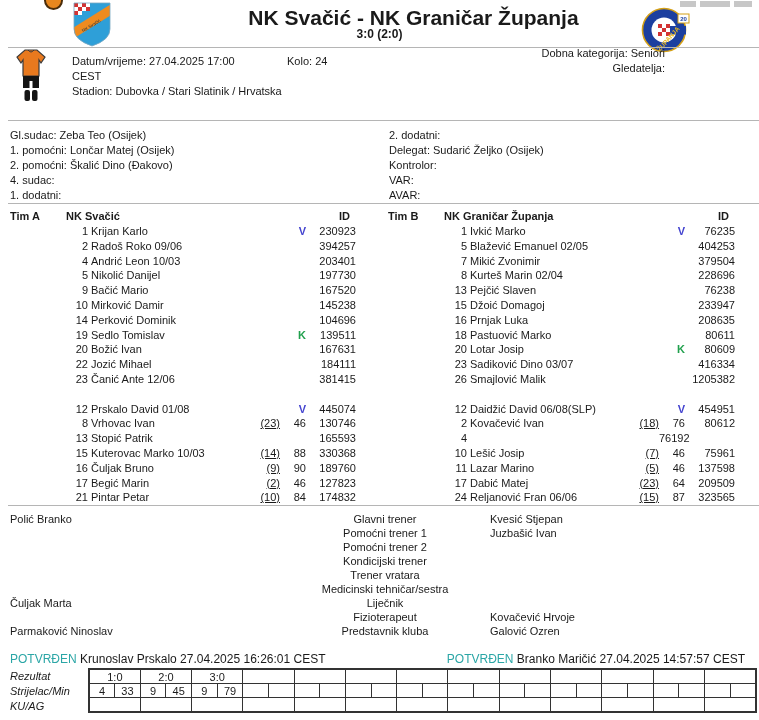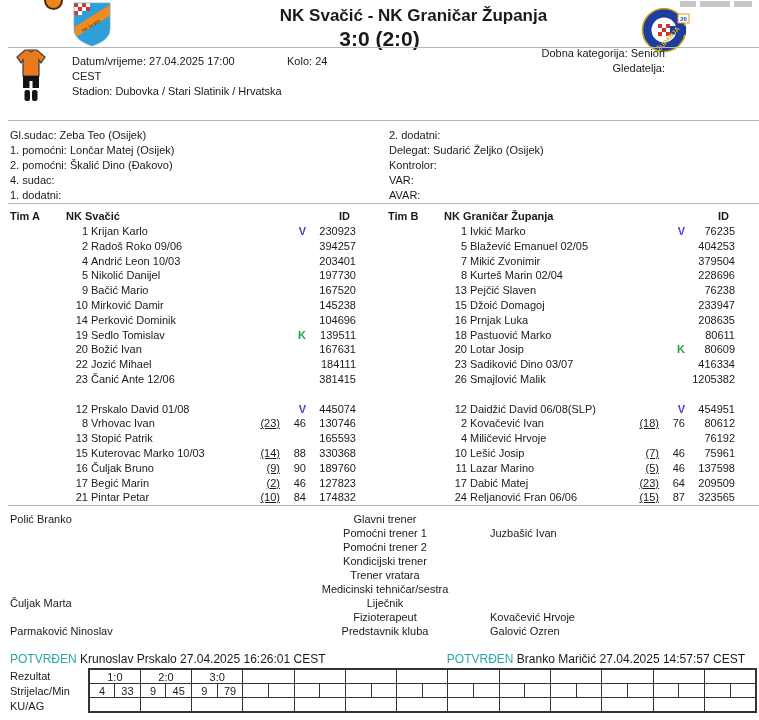--- a/index.html
+++ b/index.html
@@ -9,22 +9,22 @@
   
   .ball{position:absolute;left:44px;top:-9px;width:15px;height:15px;border-radius:50%;
         background:#e8871e;border:2px solid #4a2c0a;}
   .jersey{position:absolute;left:15px;top:48px;}
   .home-crest{position:absolute;left:73px;top:2px;}
   .away-crest{position:absolute;left:637px;top:5px;}
   .smudge{position:absolute;left:680px;top:1px;opacity:.55;filter:blur(.6px);}
   .smudge i{display:inline-block;height:6px;background:#9a9a9a;margin-right:4px;vertical-align:top;}
   .smudge i:nth-child(1){width:16px}.smudge i:nth-child(2){width:30px}.smudge i:nth-child(3){width:18px}
   .title{position:absolute;left:0;right:0;top:6px;text-align:center;padding-left:68px;
-         font-size:17px;font-weight:bold;}
-  .score{position:absolute;left:0;right:0;top:27px;text-align:center;font-size:21px;font-weight:bold;}
+         font-size:21px;font-weight:bold;}
+  .score{position:absolute;left:0;right:0;top:27px;text-align:center;font-size:12px;font-weight:bold;}
   
   .mi-left{position:absolute;left:72px;top:54px;width:188px;line-height:15px;}
   .mi-left .stadium{white-space:nowrap;}
   .mi-center{position:absolute;left:287px;top:54px;line-height:15px;}
   .mi-right{position:absolute;right:94px;top:46px;text-align:right;line-height:15px;}
   
   .officials{position:absolute;top:128px;left:0;right:0;}
   .off-col{position:absolute;top:0;line-height:15.1px;}
   .off-left{left:10px;} .off-right{left:389px;}
   
@@ -46,21 +46,21 @@
   .bv{color:var(--badge-v,#4343cf);} .bk{color:var(--badge-k,#21a04d);}
   
   .staff{position:absolute;top:512px;left:0;right:14px;line-height:14px;}
   .staff-row{display:grid;grid-template-columns:300px 170px 1fr;height:14px;}
   .staff-home{padding-left:10px;} .staff-role{text-align:center;} .staff-away{padding-left:20px;}
   
   .confirm{position:absolute;top:652px;left:10px;right:14px;display:flex;
            justify-content:space-between;font-size:12px;}
   .confirm .status{color:var(--confirmed,#2ba6a6);}
   
-  .res-labels{position:absolute;left:10px;top:669px;line-height:15.2px;}
+  .res-labels{position:absolute;left:10px;top:669px;line-height:15.2px;font-style:italic;}
   .res-table{position:absolute;left:88px;top:668px;width:669px;border-collapse:collapse;
              table-layout:fixed;border:2px solid #333;}
   .res-table td{border:1px solid #333;height:13px;padding:0 1px;text-align:center;
                 font-size:11px;overflow:hidden;}
 </style>
 </head>
 <body>
 
 <div class="page">
 
@@ -389,21 +389,20 @@
         </div>
         <div class="r-row">
           <span class="c num">2</span>
           <span class="c name">Kovačević Ivan</span>
           <span class="c paren">(18)</span>
           <span class="c min">76</span>
           <span class="c pid">80612</span>
         </div>
         <div class="r-row">
           <span class="c num">4</span>
-          <span class="c name">Miličević Hrvoje</span>
           <span class="c paren"></span>
           <span class="c min"></span>
           <span class="c pid">76192</span>
         </div>
         <div class="r-row">
           <span class="c num">10</span>
           <span class="c name">Lešić Josip</span>
           <span class="c paren">(7)</span>
           <span class="c min">46</span>
           <span class="c pid">75961</span>
@@ -431,20 +430,21 @@
         </div>
       </div>
   </div>
 
   <div class="hline" style="top:505px"></div>
 
   <div class="staff" id="staff-rows">
       <div class="staff-row">
         <span class="staff-home">Polić Branko</span>
         <span class="staff-role">Glavni trener</span>
+        <span class="staff-away">Kvesić Stjepan</span>
       </div>
       <div class="staff-row">
         <span class="staff-home"></span>
         <span class="staff-role">Pomoćni trener 1</span>
         <span class="staff-away">Juzbašić Ivan</span>
       </div>
       <div class="staff-row">
         <span class="staff-home"></span>
         <span class="staff-role">Pomoćni trener 2</span>
         <span class="staff-away"></span>

